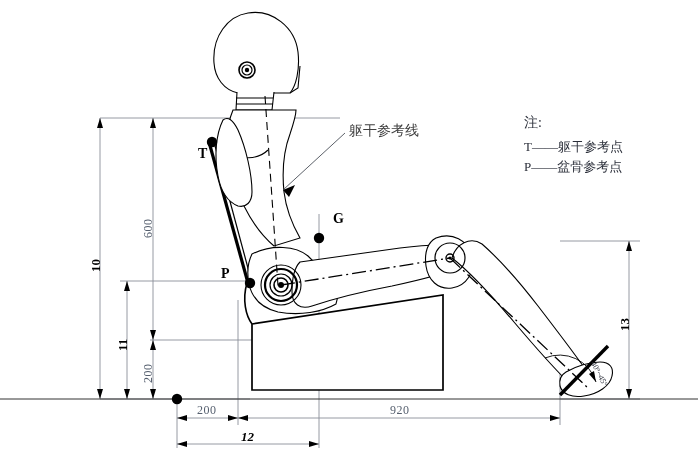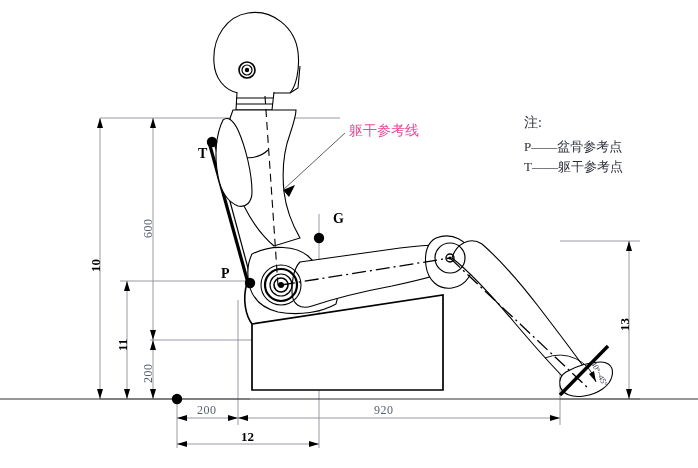--- a/index.html
+++ b/index.html
@@ -18,21 +18,21 @@
            font-size:12px;color:#555f6e;letter-spacing:.5px;}
   
   .dimbold{font-family:"Liberation Serif","DejaVu Serif",serif;
            font-weight:bold;font-size:13px;color:#000;}
   .rot90{transform:rotate(-90deg);transform-origin:left top;}
 
   
   #legend{position:absolute;left:524px;top:114px;color:#2b2f3a;}
   #legend .ltitle{font-size:14px;margin-bottom:5px;color:#2b2f3a;}
   #legend .lrow{font-size:13px;line-height:20px;color:#2b2f3a;}
-  .callout{position:absolute;font-size:14px;color:#ec4899;white-space:nowrap;}
+  .callout{position:absolute;font-size:14px;color:#404040;white-space:nowrap;}
   .angle{position:absolute;font-size:8px;color:#2b2f3a;white-space:nowrap;}
 </style>
 </head>
 <body>
 
 <div id="stage">
 
   <svg width="698" height="468" viewBox="0 0 698 468">
 
     <g stroke="#8a8f98" stroke-width="0.9" fill="none">
@@ -211,22 +211,22 @@
 
   <div class="angle" style="left:597px;top:360px;transform:rotate(62deg);transform-origin:left top;">40°~45°</div>
 
   <div class="lbl dimbold rot90" style="left:88px;top:272px;">10</div>
   <div class="lbl dimbold rot90" style="left:115px;top:351px;">11</div>
   <div class="lbl dimgray rot90" style="left:141px;top:238px;">600</div>
   <div class="lbl dimgray rot90" style="left:141px;top:383px;">200</div>
   <div class="lbl dimbold rot90" style="left:617px;top:331px;">13</div>
 
   <div class="lbl dimgray" style="left:197px;top:403px;">200</div>
-  <div class="lbl dimgray" style="left:374px;top:403px;">920</div>
-  <div class="lbl dimbold" style="left:241px;top:429px;">12</div>
+  <div class="lbl dimgray" style="left:390px;top:403px;">920</div>
+  <div class="lbl dimbold" style="left:241px;top:429px;font-style:italic;">12</div>
 
   <div id="legend">
     <div class="ltitle">注:</div>
+    <div class="lrow">T——躯干参考点</div>
     <div class="lrow">P——盆骨参考点</div>
-    <div class="lrow">T——躯干参考点</div>
   </div>
 
 </div>
 
 </body></html>

